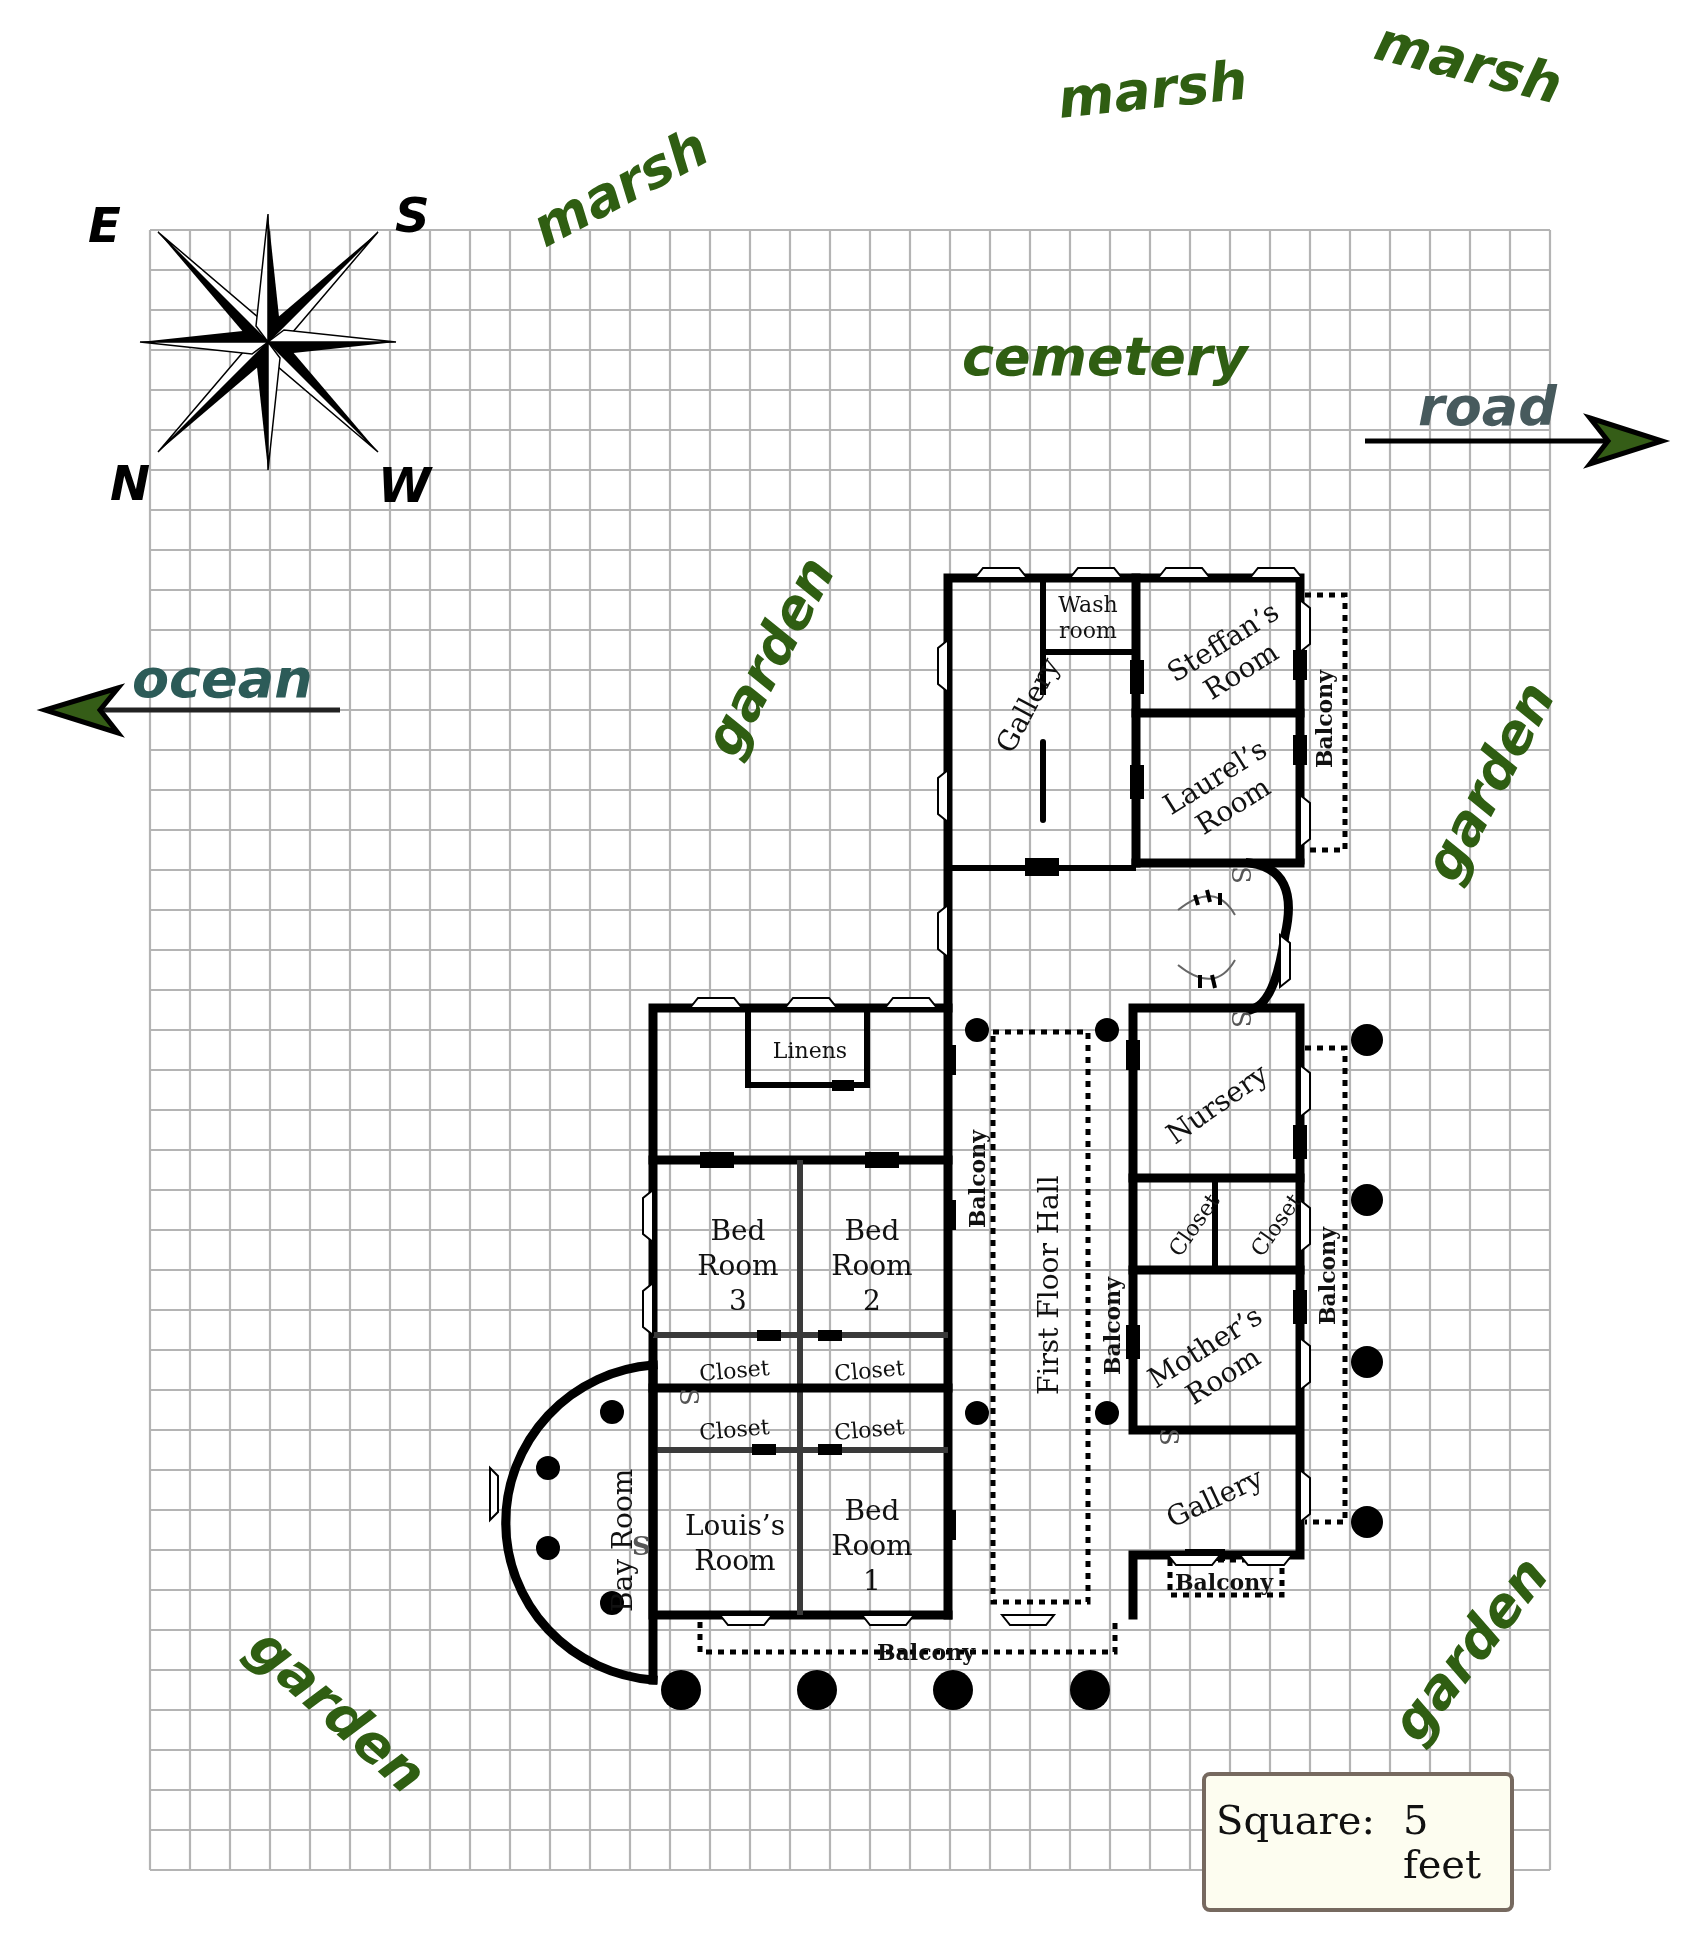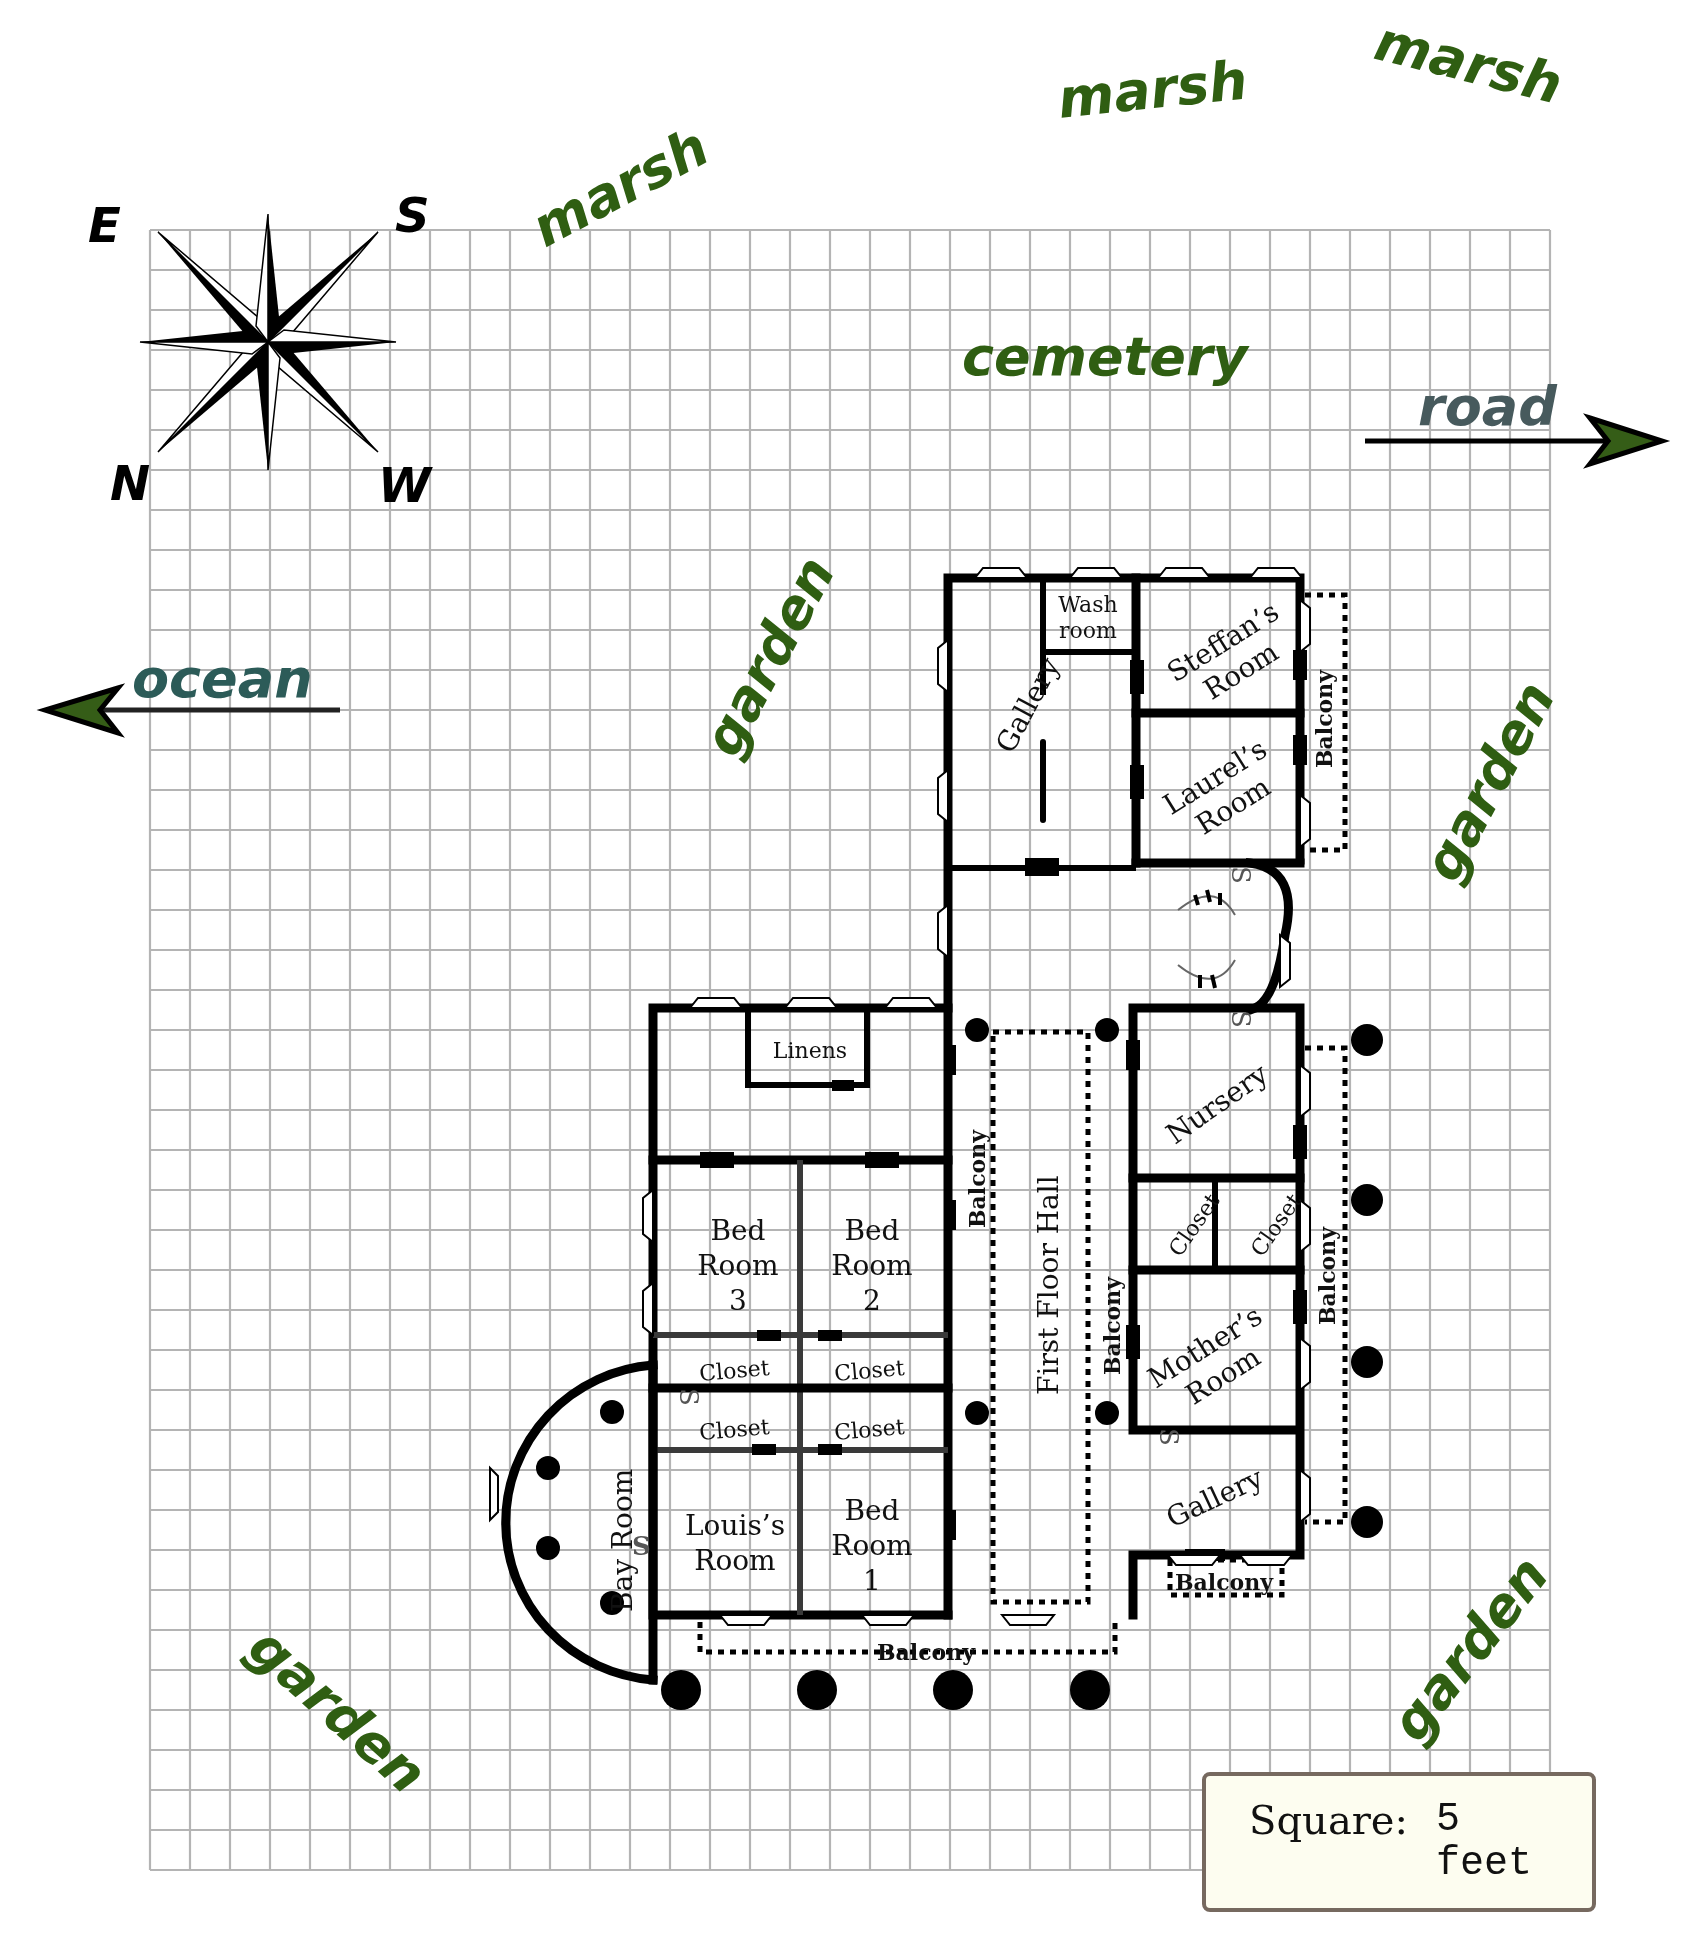--- a/index.html
+++ b/index.html
@@ -13,28 +13,28 @@
   .balcony-outline { stroke: #000; stroke-width: 5; fill: none; stroke-dasharray: 6 6; }
   .column { fill: #000; }
   .room-label { font-family: "DejaVu Serif", "Liberation Serif", serif; font-size: 28px; fill: #111; }
   .room-label-sm { font-family: "DejaVu Serif", "Liberation Serif", serif; font-size: 22px; fill: #111; }
   .balcony-label { font-family: "DejaVu Serif", "Liberation Serif", serif; font-size: 22px; font-weight: bold; fill: #111; }
   .terrain { font-family: "DejaVu Sans", "Liberation Sans", sans-serif; font-weight: bold; font-style: italic; font-size: 54px; }
   .compass-letter { font-family: "DejaVu Sans", "Liberation Sans", sans-serif; font-weight: bold; font-style: italic; font-size: 48px; fill: #000; }
   .window { stroke: #000; stroke-width: 2; fill: #fff; }
   .secret { font-family: "DejaVu Serif", "Liberation Serif", serif; font-size: 26px; fill: #555; }
   #legend-box {
-    position: absolute; left: 1202px; top: 1772px; width: 394px; height: 140px;
+    position: absolute; left: 1202px; top: 1772px; width: 312px; height: 140px;
     background: #fdfdf0; border: 4px solid #76695f; border-radius: 8px; box-sizing: border-box;
     font-family: "DejaVu Serif", "Liberation Serif", serif; font-size: 40px; color: #111;
     display: flex; flex-direction: column; justify-content: center; padding: 0 28px 0 10px;
   }
   .legend-row { display: flex; justify-content: flex-end; line-height: 44px; }
   .legend-key { text-align: right; }
-  .legend-val { width: 128px; text-align: left; margin-left: 28px; font-family: Liberation Mono, monospace; }
+  .legend-val { width: 128px; text-align: left; margin-left: 28px; }
 </style>
 </head>
 <body>
 
 <svg id="map" viewBox="0 0 1700 1952" xmlns="http://www.w3.org/2000/svg">
 
   <g id="grid">
       <line x1="150" x2="150" y1="230" y2="1870" class="grid-line"></line>
       <line x1="190" x2="190" y1="230" y2="1870" class="grid-line"></line>
       <line x1="230" x2="230" y1="230" y2="1870" class="grid-line"></line>

